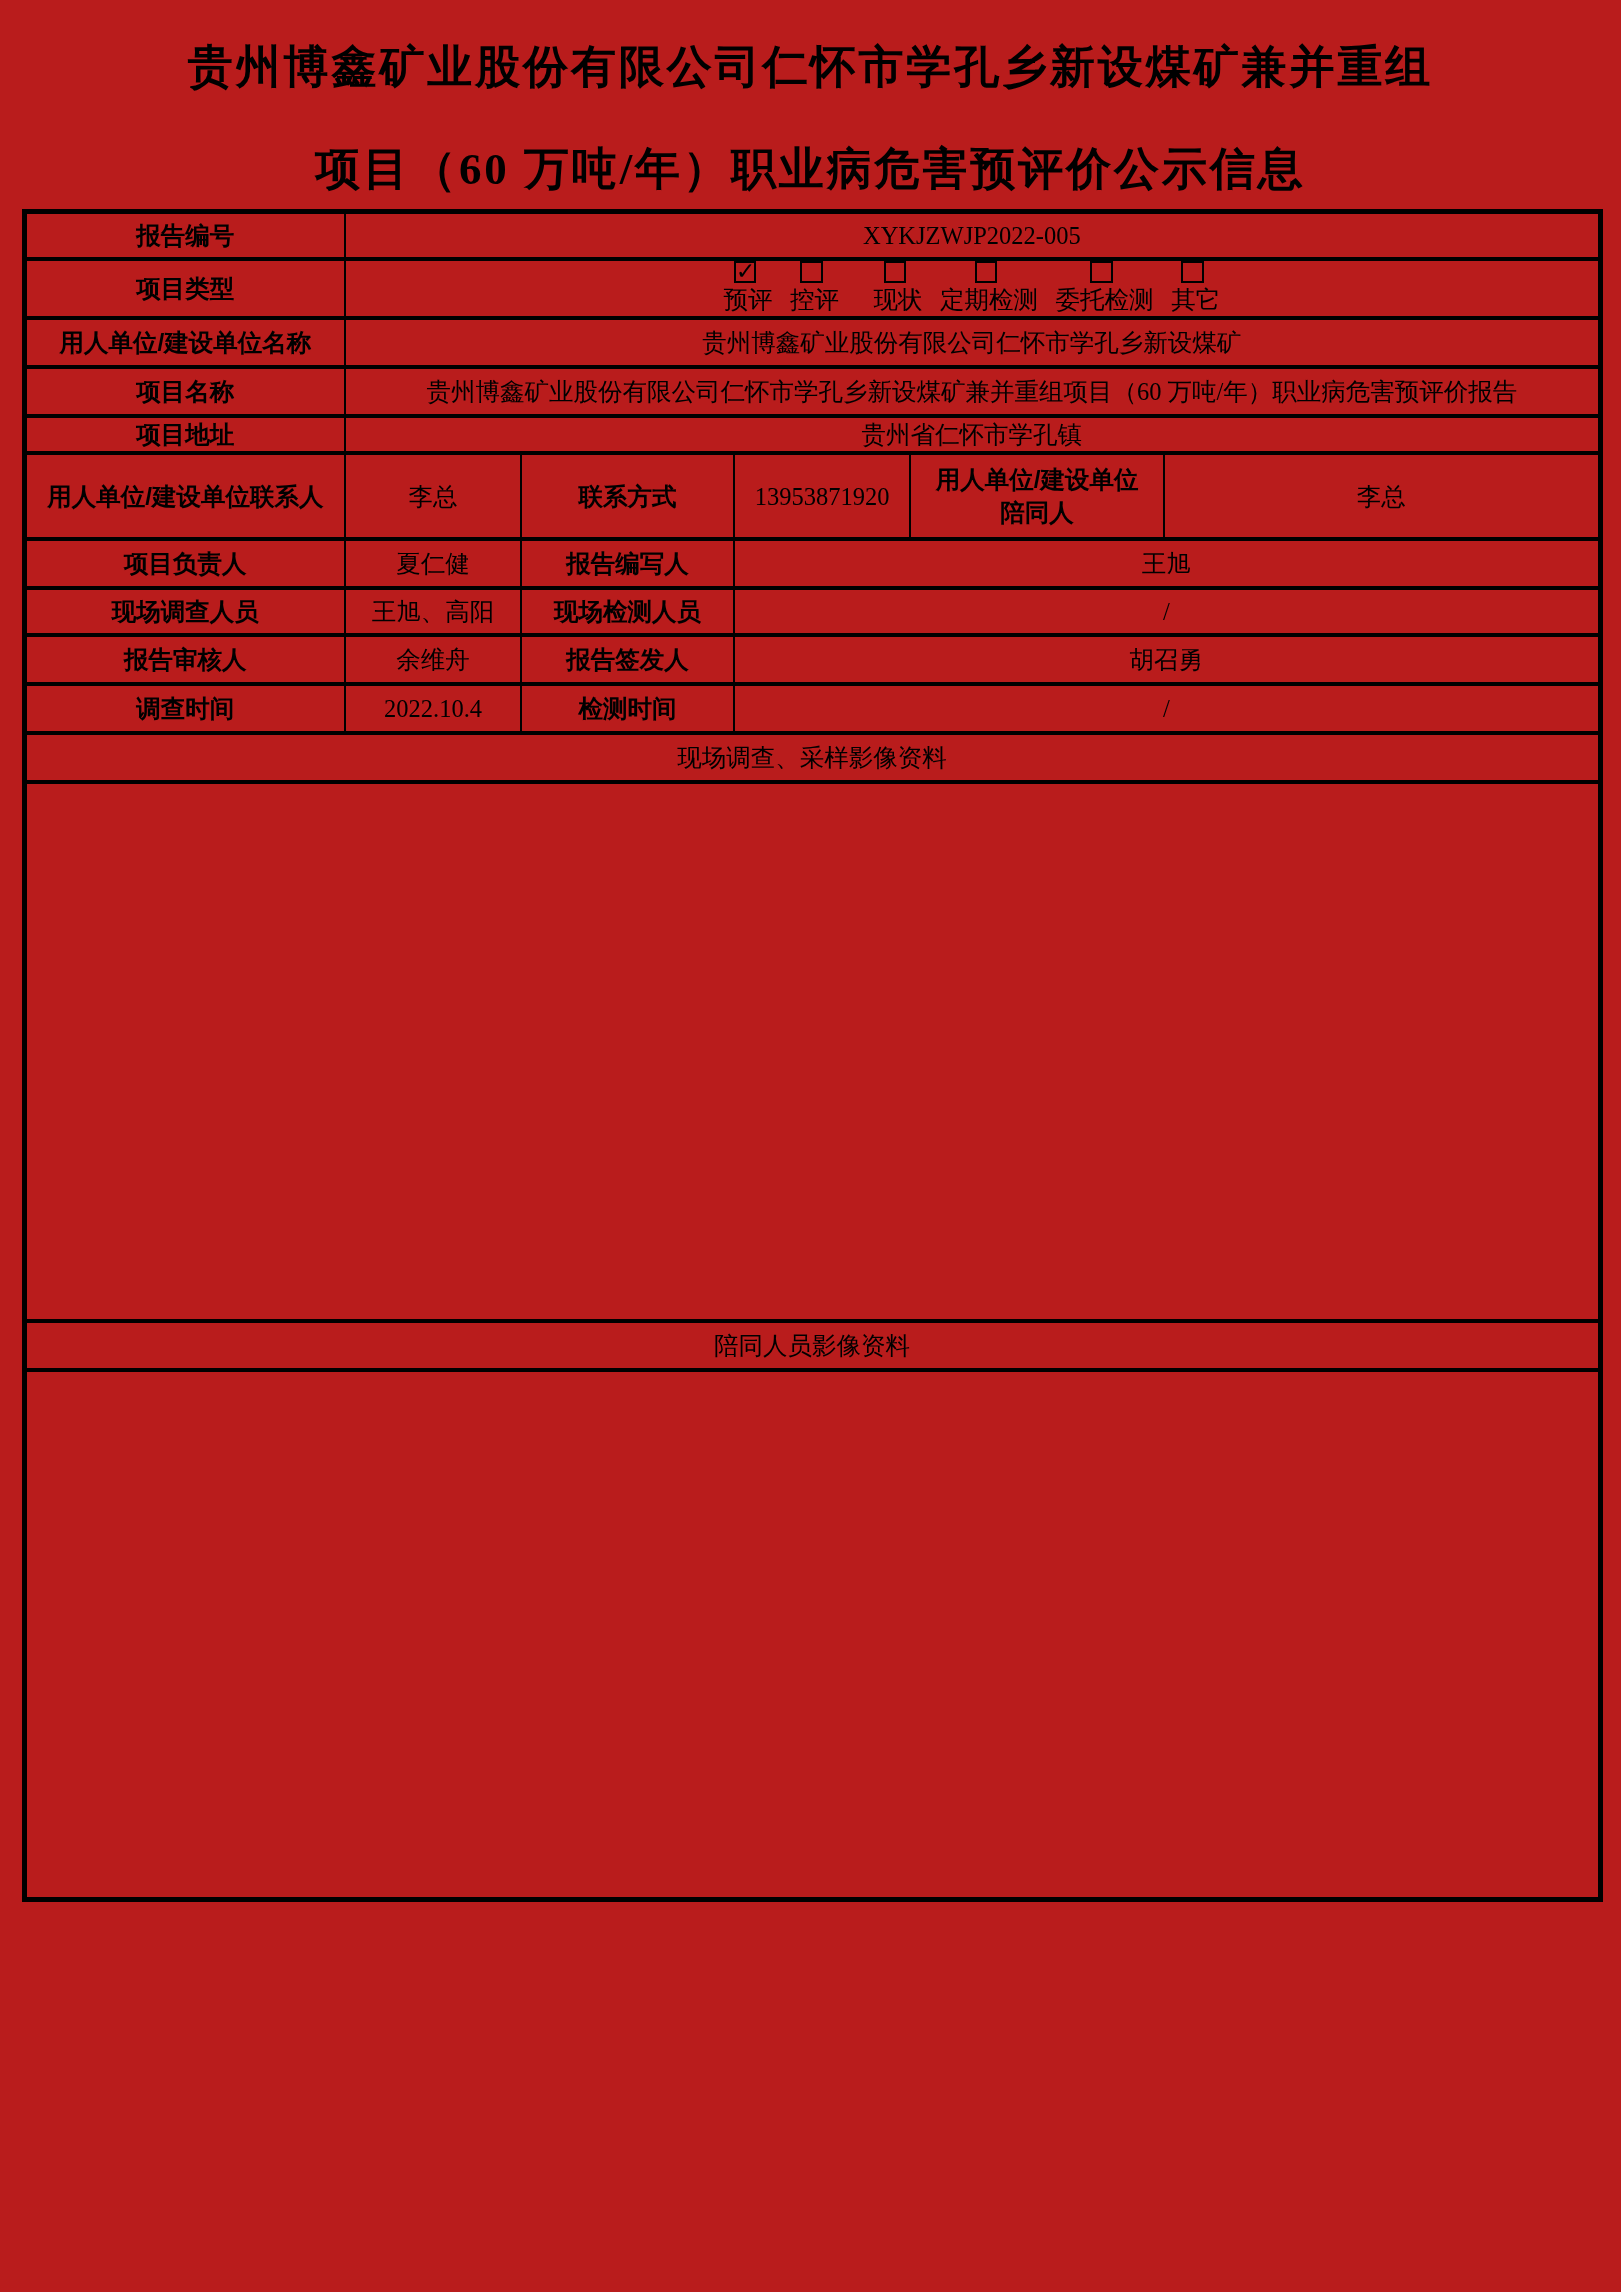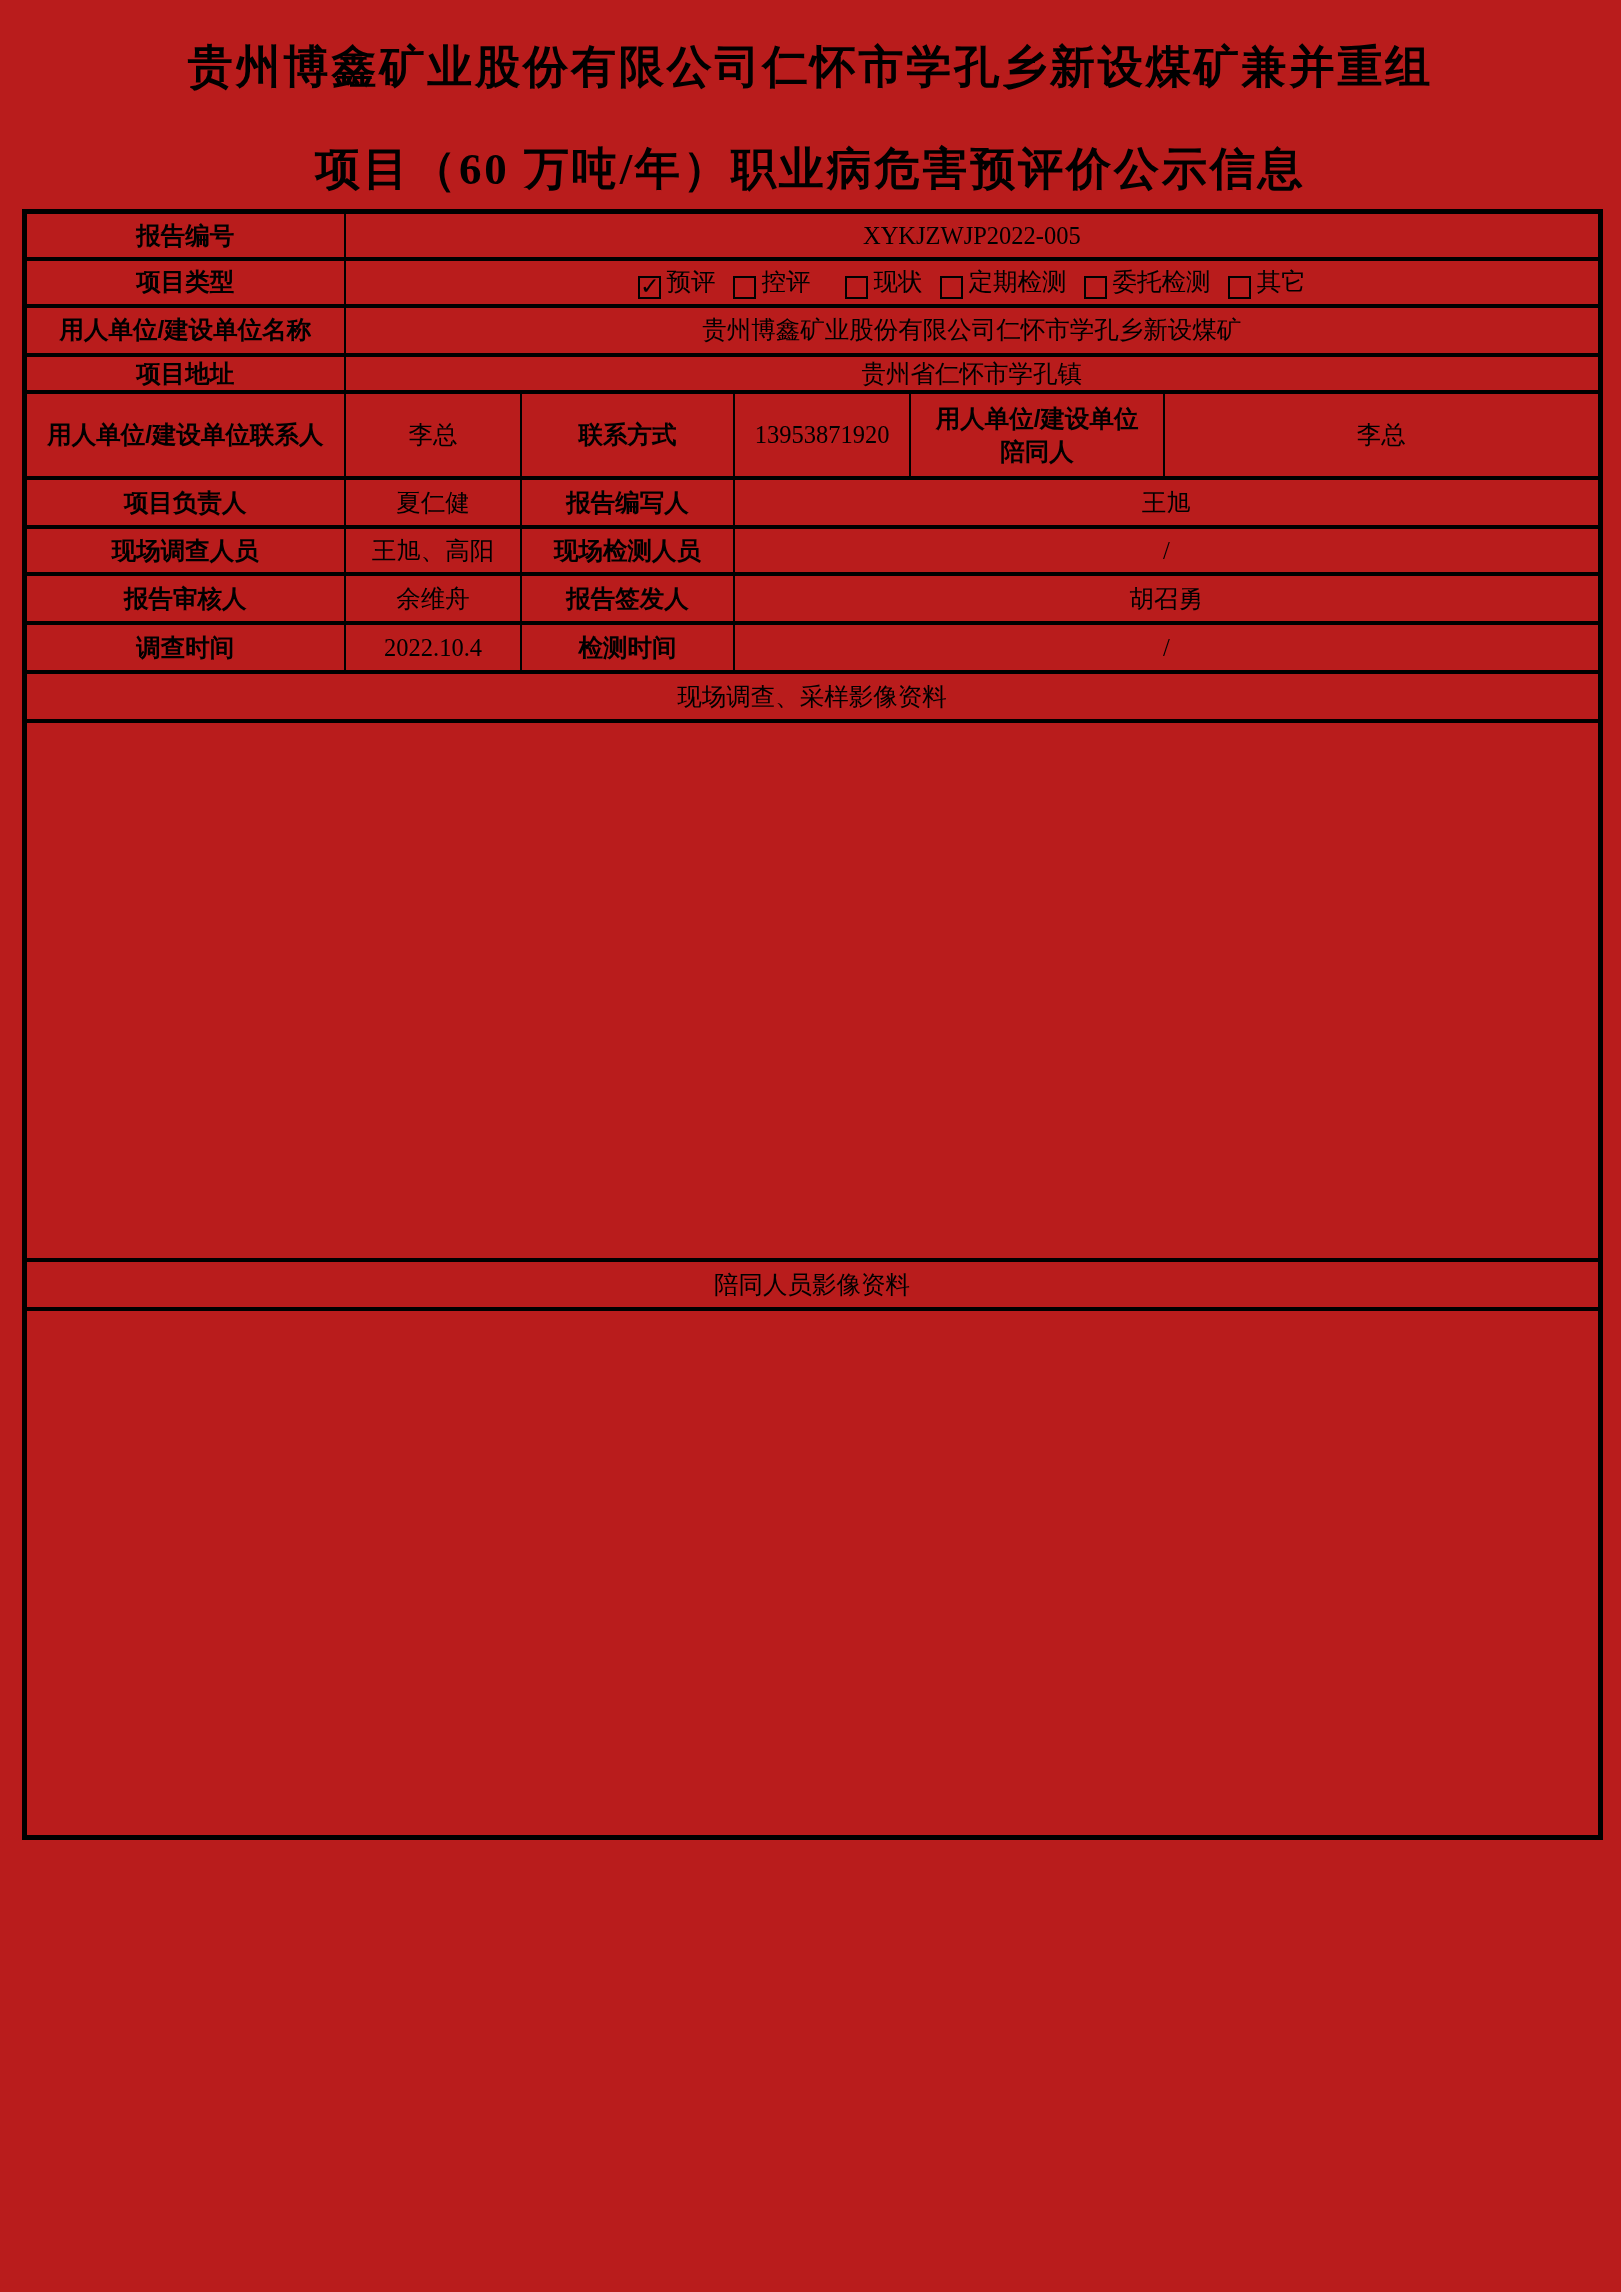--- a/index.html
+++ b/index.html
@@ -60,25 +60,26 @@
   td.prelines{white-space:pre-line;line-height:1.6;}
 
   .cb-group{
     display:flex;
     justify-content:center;
     align-items:center;
     flex-wrap:nowrap;
   }
   .cb-item{
     display:inline-flex;
-    align-items:flex-end;
+    align-items:center;
     margin:0 8.8px;
     font-family:"Liberation Serif","DejaVu Serif",serif;
     font-size:24.5px;
     white-space:nowrap;
+    flex-direction:column;
   }
   .cb-item:nth-child(3){margin-left:25.5px;}
   .cb-box{
     display:inline-block;
     width:18.6px;height:18.6px;
     border:2px solid #000;
     margin-right:5.9px;
     position:relative;
     flex:0 0 auto;
   }
@@ -145,20 +146,24 @@
           </span>
         </div>
       </td>
     </tr>
 
     <tr style="height:49px;">
       <td class="lbl">用人单位/建设单位名称</td>
       <td class="val" colspan="5">贵州博鑫矿业股份有限公司仁怀市学孔乡新设煤矿</td>
     </tr>
 
+    <tr style="height:49px;">
+      <td class="lbl">项目名称</td>
+      <td class="val" colspan="5">贵州博鑫矿业股份有限公司仁怀市学孔乡新设煤矿兼并重组项目（60 万吨/年）职业病危害预评价报告</td>
+    </tr>
 
     <tr style="height:33px;">
       <td class="lbl">项目地址</td>
       <td class="val" colspan="5">贵州省仁怀市学孔镇</td>
     </tr>
 
     <tr style="height:86px;">
       <td class="lbl">用人单位/建设单位联系人</td>
       <td class="val">李总</td>
       <td class="lbl">联系方式</td>

